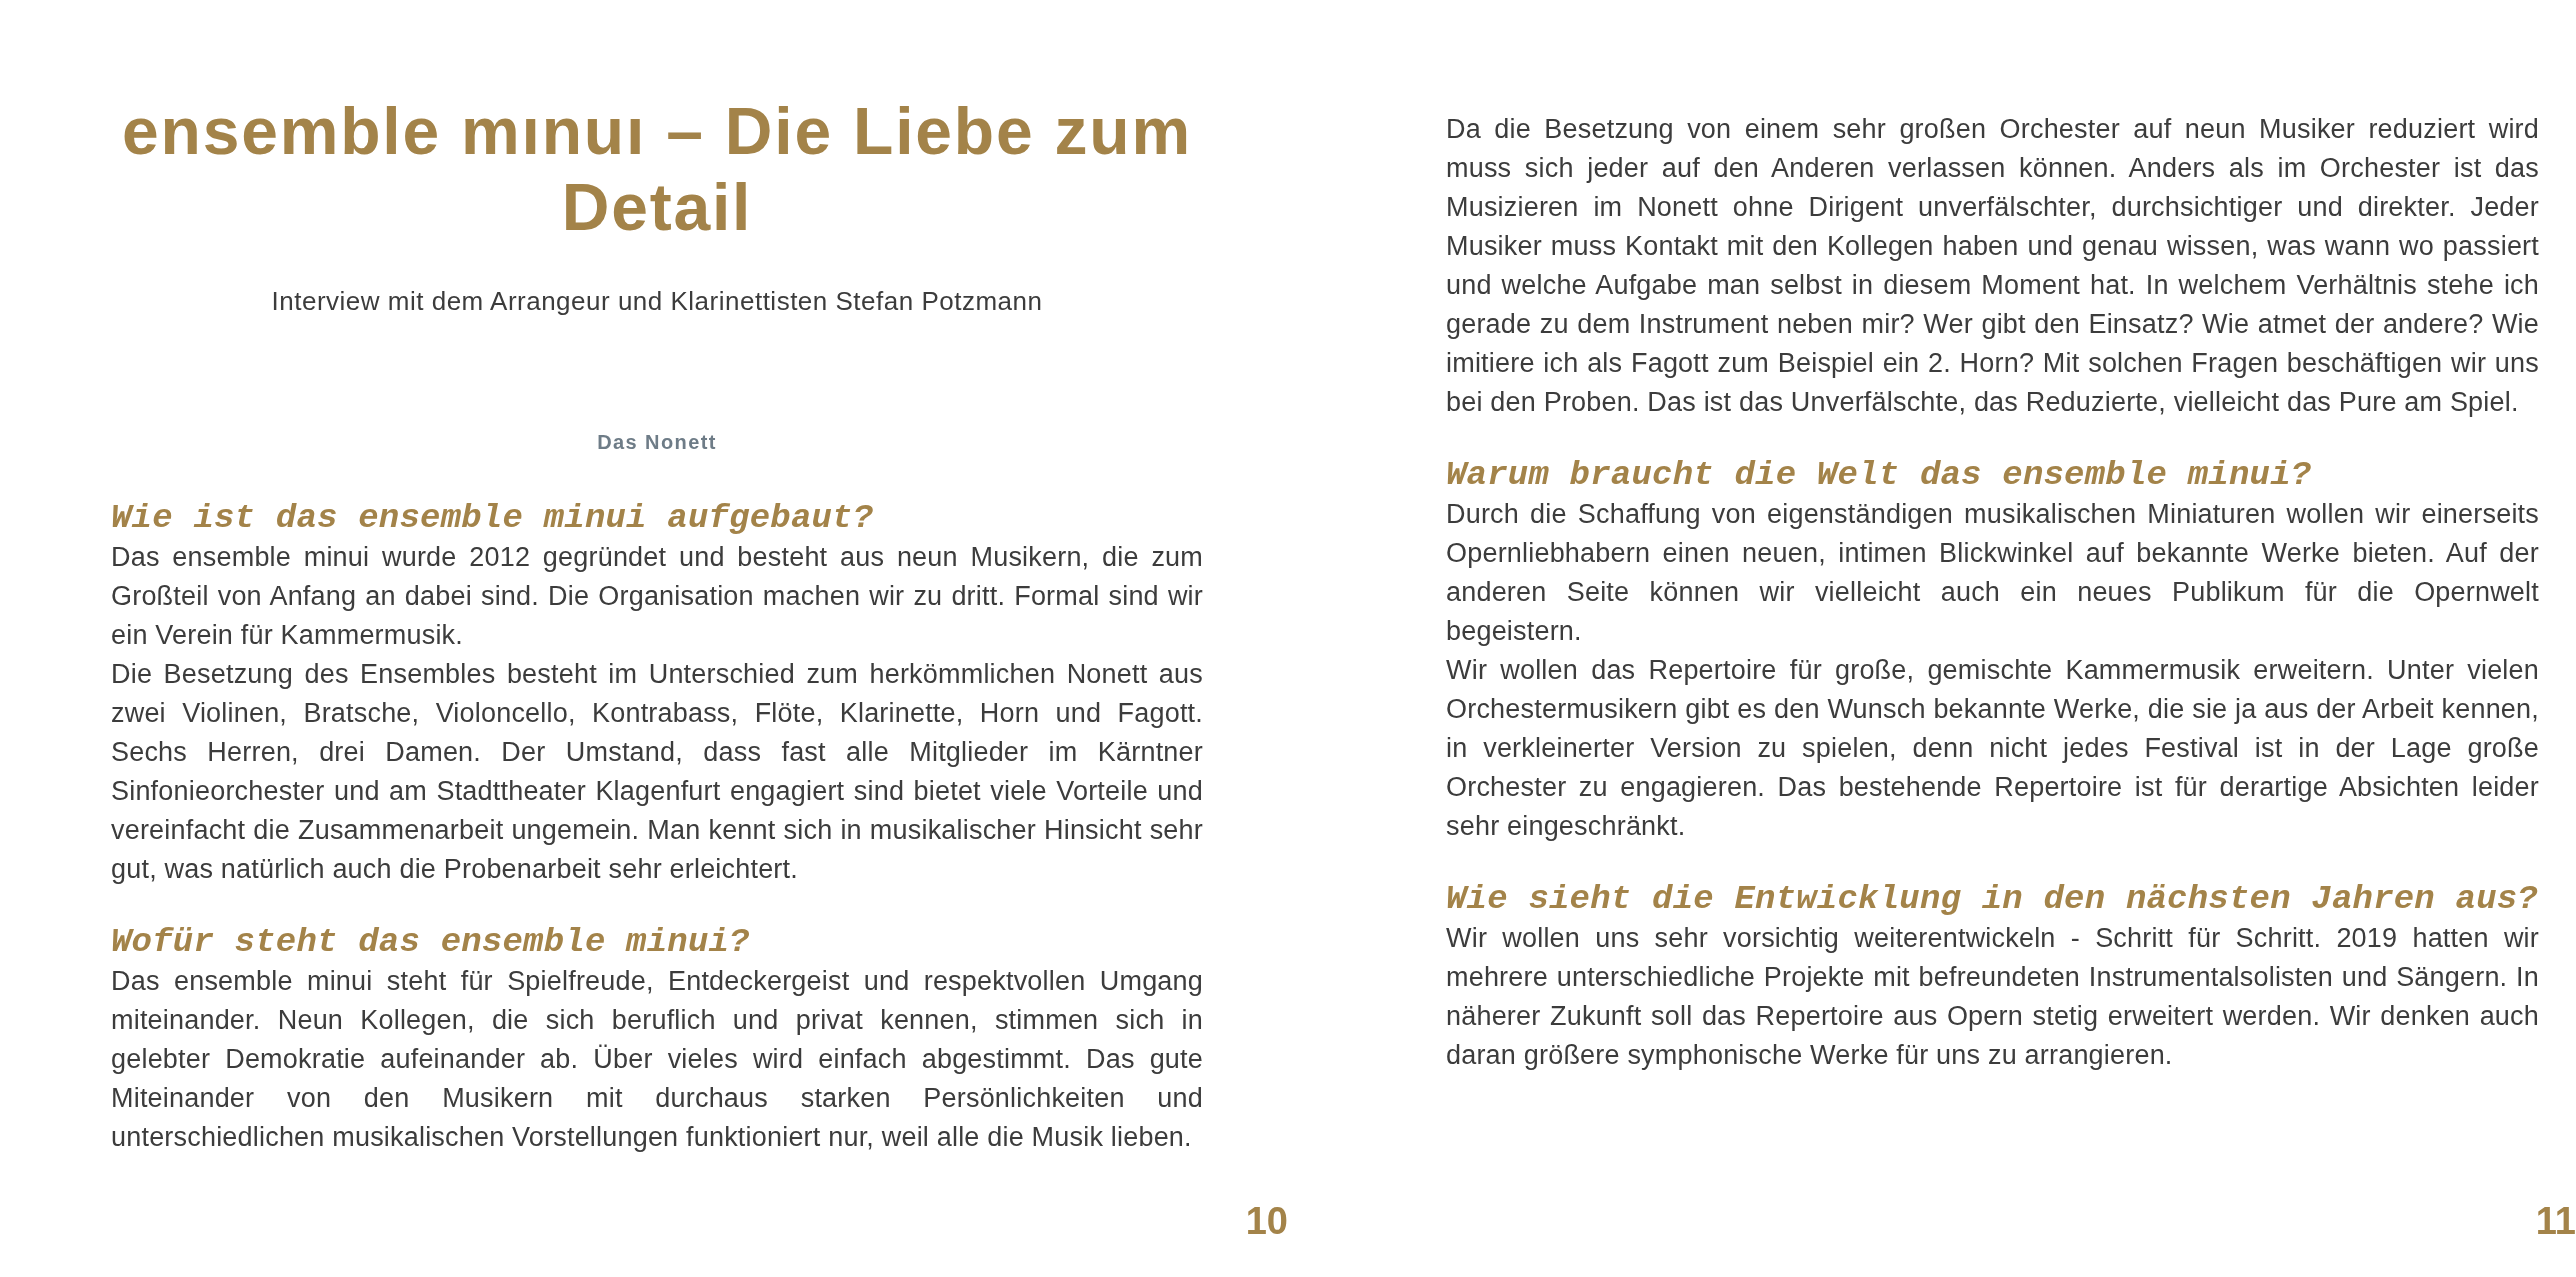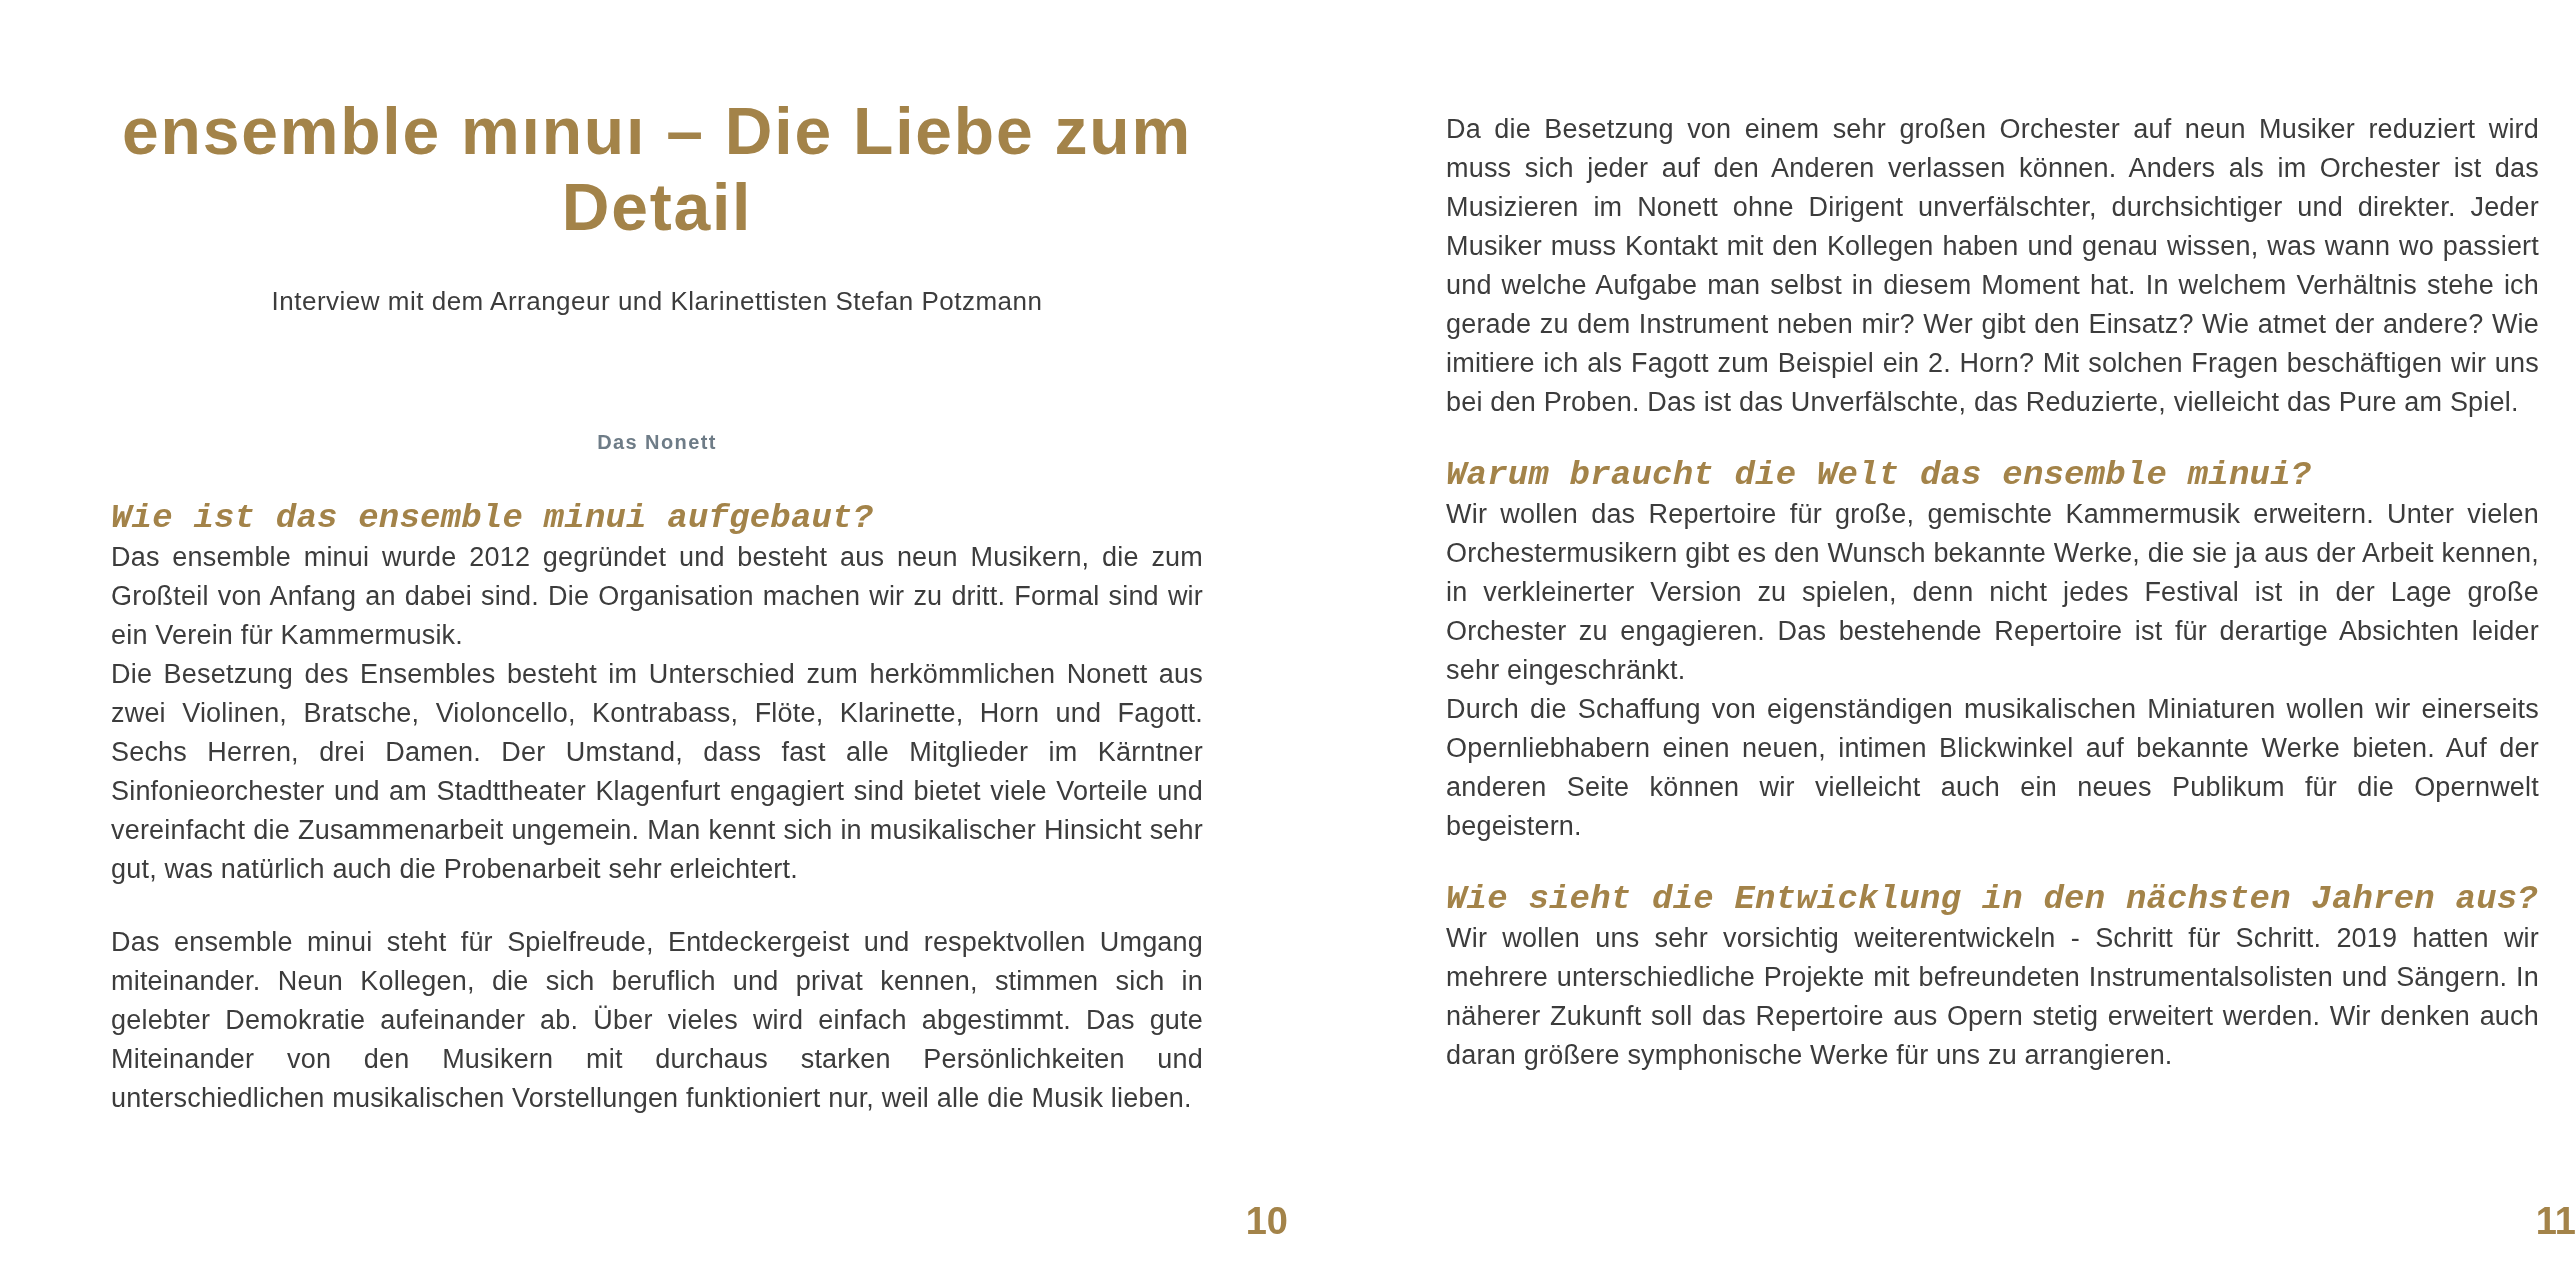--- a/index.html
+++ b/index.html
@@ -87,36 +87,37 @@
 
   <div class="qa-block first">
     <div class="question">Wie ist das ensemble minui aufgebaut?</div>
     <div class="answer">
       <p>Das ensemble minui wurde 2012 gegründet und besteht aus neun Musikern, die zum Großteil von Anfang an dabei sind. Die Organisation machen wir zu dritt. Formal sind wir ein Verein für Kammermusik.</p>
       <p>Die Besetzung des Ensembles besteht im Unterschied zum herkömmlichen Nonett aus zwei Violinen, Bratsche, Violoncello, Kontrabass, Flöte, Klarinette, Horn und Fagott. Sechs Herren, drei Damen. Der Umstand, dass fast alle Mitglieder im Kärntner Sinfonieorchester und am Stadttheater Klagenfurt engagiert sind bietet viele Vorteile und vereinfacht die Zusammenarbeit ungemein. Man kennt sich in musikalischer Hinsicht sehr gut, was natürlich auch die Probenarbeit sehr erleichtert.</p>
     </div>
   </div>
 
   <div class="qa-block">
+    <div class="question">Wofür steht das ensemble minui?</div>
     <div class="answer">
       <p>Das ensemble minui steht für Spielfreude, Entdeckergeist und respektvollen Umgang miteinander. Neun Kollegen, die sich beruflich und privat kennen, stimmen sich in gelebter Demokratie aufeinander ab. Über vieles wird einfach abgestimmt. Das gute Miteinander von den Musikern mit durchaus starken Persönlichkeiten und unterschiedlichen musikalischen Vorstellungen funktioniert nur, weil alle die Musik lieben.</p>
     </div>
   </div>
 </div>
 
 <div class="col col-right">
   <div class="intro">
     <p>Da die Besetzung von einem sehr großen Orchester auf neun Musiker reduziert wird muss sich jeder auf den Anderen verlassen können. Anders als im Orchester ist das Musizieren im Nonett ohne Dirigent unverfälschter, durchsichtiger und direkter. Jeder Musiker muss Kontakt mit den Kollegen haben und genau wissen, was wann wo passiert und welche Aufgabe man selbst in diesem Moment hat. In welchem Verhältnis stehe ich gerade zu dem Instrument neben mir? Wer gibt den Einsatz? Wie atmet der andere? Wie imitiere ich als Fagott zum Beispiel ein 2. Horn? Mit solchen Fragen beschäftigen wir uns bei den Proben. Das ist das Unverfälschte, das Reduzierte, vielleicht das Pure am Spiel.</p>
   </div>
 
   <div class="qa-block">
     <div class="question">Warum braucht die Welt das ensemble minui?</div>
     <div class="answer">
+      <p>Durch die Schaffung von eigenständigen musikalischen Miniaturen wollen wir einerseits Opernliebhabern einen neuen, intimen Blickwinkel auf bekannte Werke bieten. Auf der anderen Seite können wir vielleicht auch ein neues Publikum für die Opernwelt begeistern.</p>
       <p>Wir wollen das Repertoire für große, gemischte Kammermusik erweitern. Unter vielen Orchestermusikern gibt es den Wunsch bekannte Werke, die sie ja aus der Arbeit kennen, in verkleinerter Version zu spielen, denn nicht jedes Festival ist in der Lage große Orchester zu engagieren. Das bestehende Repertoire ist für derartige Absichten leider sehr eingeschränkt.</p>
-      <p>Durch die Schaffung von eigenständigen musikalischen Miniaturen wollen wir einerseits Opernliebhabern einen neuen, intimen Blickwinkel auf bekannte Werke bieten. Auf der anderen Seite können wir vielleicht auch ein neues Publikum für die Opernwelt begeistern.</p>
     </div>
   </div>
 
   <div class="qa-block">
     <div class="question">Wie sieht die Entwicklung in den nächsten Jahren aus?</div>
     <div class="answer">
       <p>Wir wollen uns sehr vorsichtig weiterentwickeln - Schritt für Schritt. 2019 hatten wir mehrere unterschiedliche Projekte mit befreundeten Instrumentalsolisten und Sängern. In näherer Zukunft soll das Repertoire aus Opern stetig erweitert werden. Wir denken auch daran größere symphonische Werke für uns zu arrangieren.</p>
     </div>
   </div>
 </div>

